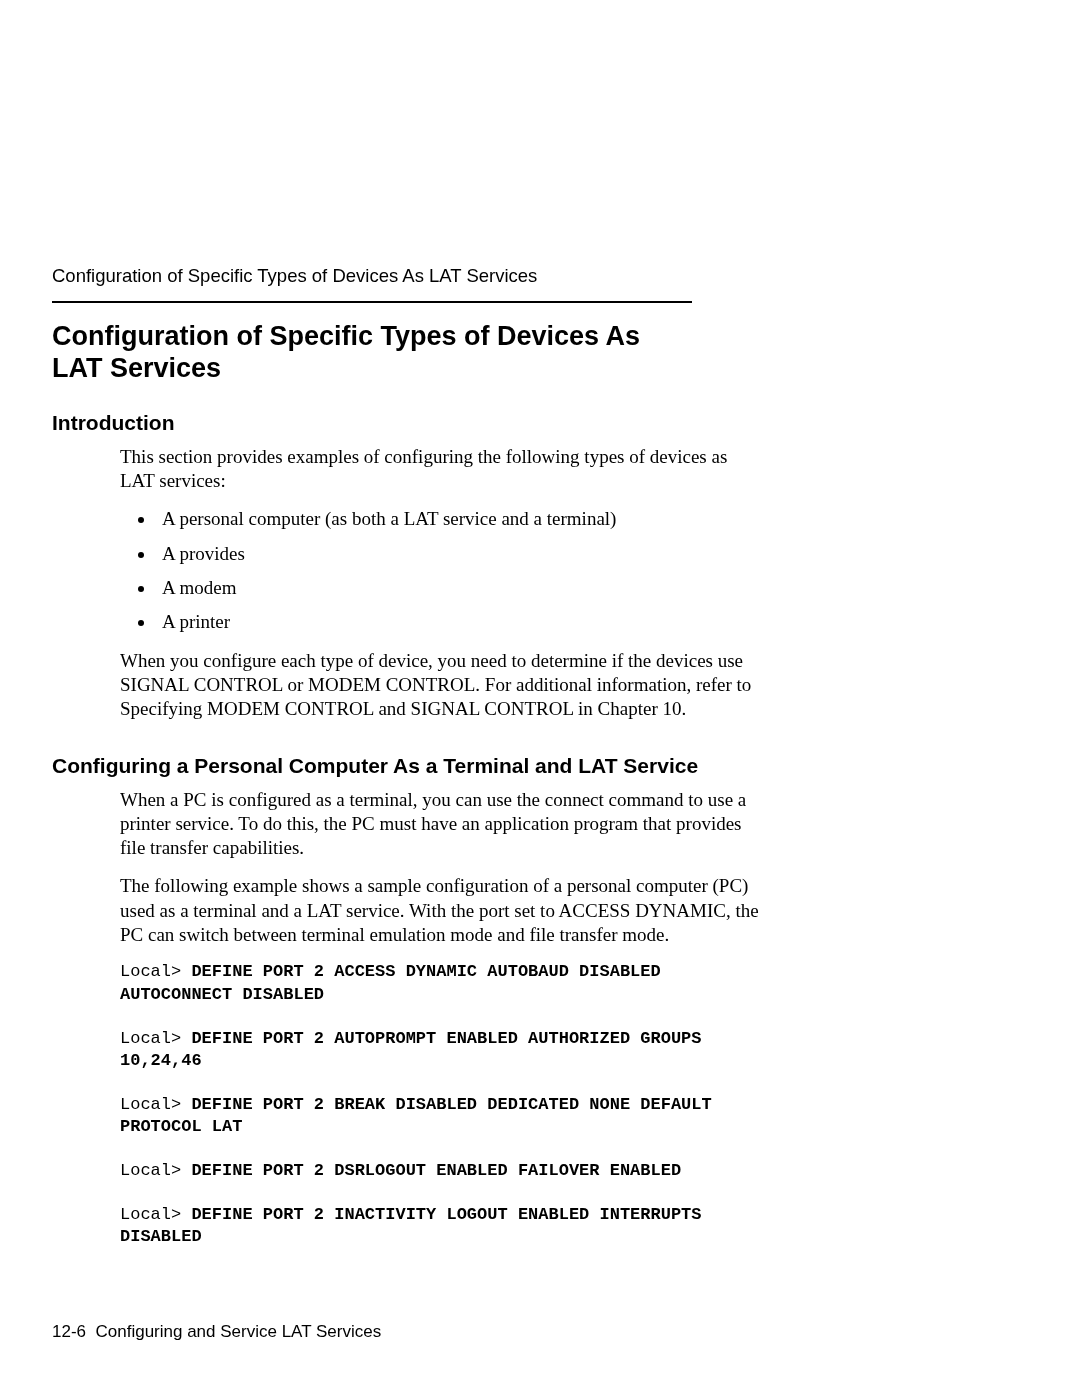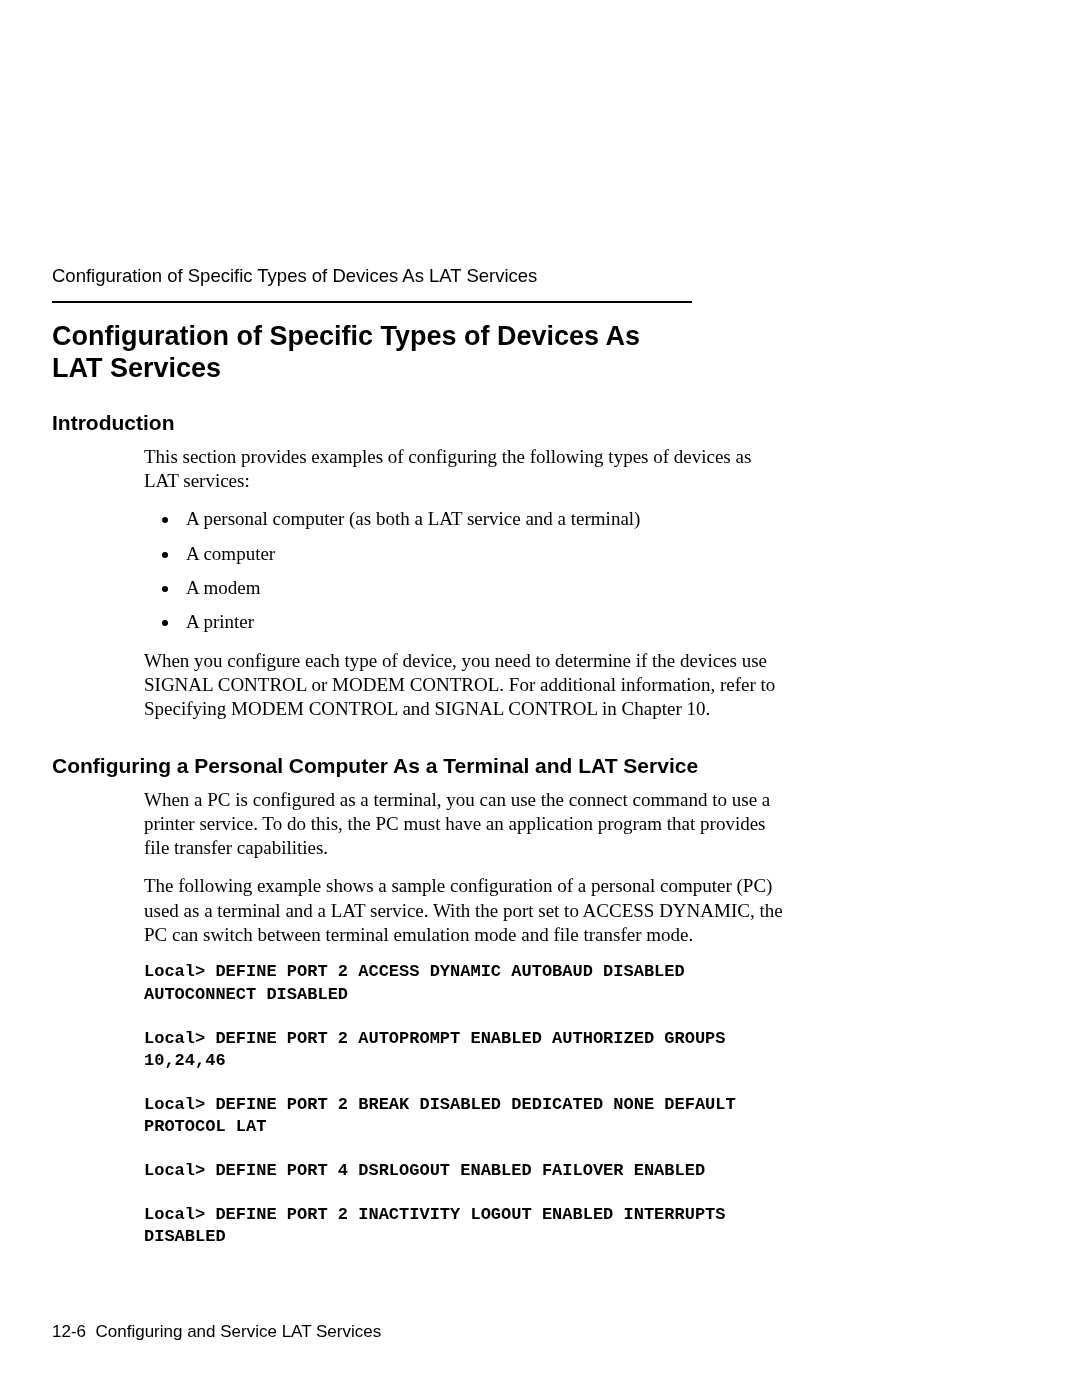--- a/index.html
+++ b/index.html
@@ -37,21 +37,21 @@
     margin: 0 0 26px 0;
     max-width: 640px;
   }
   h2 {
     font-family: Arial, Helvetica, sans-serif;
     font-weight: 700;
     font-size: 21px;
     margin: 0 0 10px 0;
   }
   .body-block {
-    margin-left: 92px;
+    margin-left: 68px;
     max-width: 640px;
     font-size: 19px;
     line-height: 1.28;
   }
   .body-block p {
     margin: 0 0 14px 0;
   }
   .body-block ul {
     margin: 0 0 14px 0;
     padding-left: 24px;
@@ -66,21 +66,21 @@
     margin: 0 0 6px 0;
   }
   .codeblock {
     font-family: "Courier New", Courier, monospace;
     font-size: 17px;
     line-height: 1.3;
     white-space: normal;
     margin: 0 0 22px 0;
   }
   .codeblock .prompt {
-    font-weight: 700;
+    font-weight: 400;
     text-align: right;
   }
   .codeblock .cmd {
     font-weight: 700;
   }
   .footer {
     position: absolute;
     left: 52px;
     bottom: 55px;
     font-family: Arial, Helvetica, sans-serif;
@@ -99,21 +99,21 @@
 
   <hr class="rule">
 
   <h1>Configuration of Specific Types of Devices As LAT Services</h1>
 
   <h2>Introduction</h2>
   <div class="body-block">
     <p>This section provides examples of configuring the following types of devices as LAT services:</p>
     <ul>
       <li>A personal computer (as both a LAT service and a terminal)</li>
-      <li>A computer</li>
+      <li>A provides</li>
       <li>A modem</li>
       <li>A printer</li>
     </ul>
     <p>When you configure each type of device, you need to determine if the devices use SIGNAL CONTROL or MODEM CONTROL. For additional information, refer to Specifying MODEM CONTROL and SIGNAL CONTROL in Chapter 10.</p>
   </div>
 
   <div class="section-gap"></div>
 
   <h2>Configuring a Personal Computer As a Terminal and LAT Service</h2>
   <div class="body-block">
@@ -124,21 +124,21 @@
     <div class="codeblock">
       <span class="prompt">Local&gt; </span><span class="cmd">DEFINE PORT 2 ACCESS DYNAMIC AUTOBAUD DISABLED AUTOCONNECT DISABLED</span>
     </div>
     <div class="codeblock">
       <span class="prompt">Local&gt; </span><span class="cmd">DEFINE PORT 2 AUTOPROMPT ENABLED AUTHORIZED GROUPS 10,24,46</span>
     </div>
     <div class="codeblock">
       <span class="prompt">Local&gt; </span><span class="cmd">DEFINE PORT 2 BREAK DISABLED DEDICATED NONE DEFAULT PROTOCOL LAT</span>
     </div>
     <div class="codeblock">
-      <span class="prompt">Local&gt; </span><span class="cmd">DEFINE PORT 4 DSRLOGOUT ENABLED FAILOVER ENABLED</span>
+      <span class="prompt">Local&gt; </span><span class="cmd">DEFINE PORT 2 DSRLOGOUT ENABLED FAILOVER ENABLED</span>
     </div>
     <div class="codeblock">
       <span class="prompt">Local&gt; </span><span class="cmd">DEFINE PORT 2 INACTIVITY LOGOUT ENABLED INTERRUPTS DISABLED</span>
     </div>
   </div>
 
 </div>
 
 <div class="footer">
   <span>12-6</span>&nbsp;&nbsp;<span>Configuring and Service LAT Services</span>

